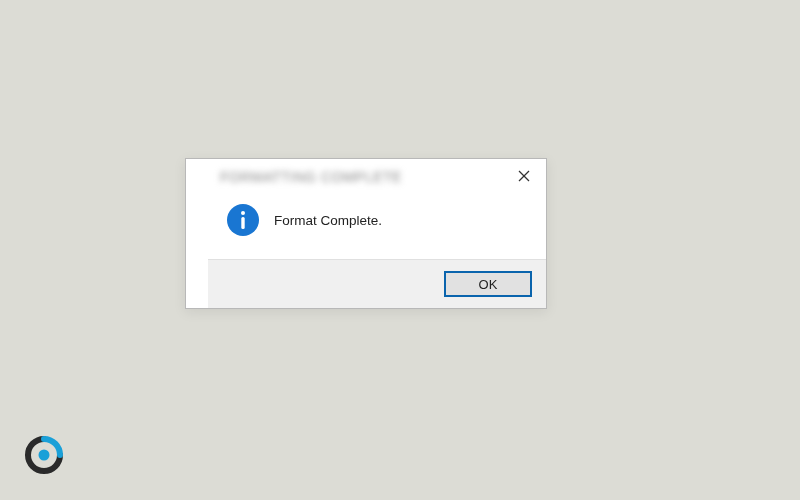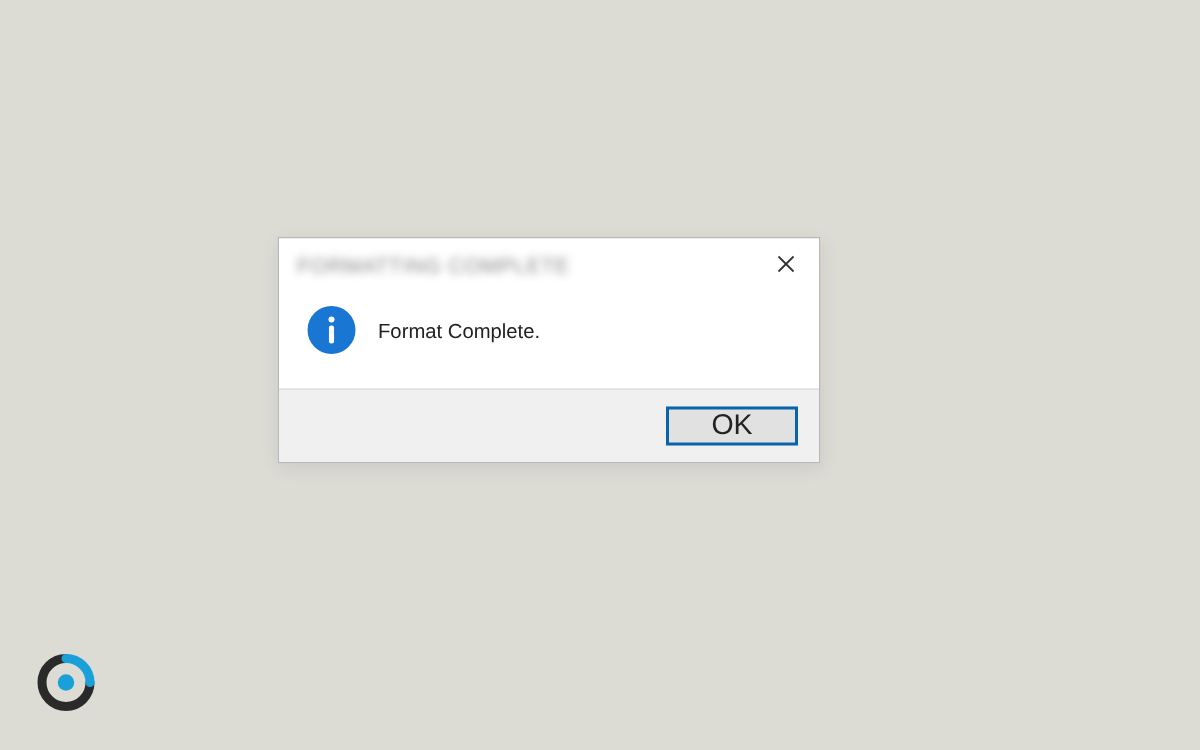--- a/index.html
+++ b/index.html
@@ -13,20 +13,21 @@
       overflow: hidden;
     }
     .dialog {
       position: absolute;
       left: 185px;
       top: 158px;
       width: 362px;
       background: #fff;
       border: 1px solid #b8b8b8;
       box-shadow: 0 3px 12px rgba(0,0,0,0.08);
+      padding-left: 22px;
     }
     .titlebar {
       height: 36px;
       display: flex;
       align-items: center;
       justify-content: space-between;
       padding: 0 0 0 12px;
       background: #fff;
     }
     .titlebar-title {
@@ -66,21 +67,21 @@
       display: flex;
       justify-content: flex-end;
       padding: 11px 14px;
     }
     .ok-btn {
       min-width: 88px;
       height: 26px;
       background: #e1e1e1;
       border: 2px solid #0a64ad;
       color: #222;
-      font-size: 19px;
+      font-size: 13px;
       display: flex;
       align-items: center;
       justify-content: center;
       cursor: pointer;
     }
     .watermark {
       position: absolute;
       left: 24px;
       bottom: 22px;
       display: flex;

